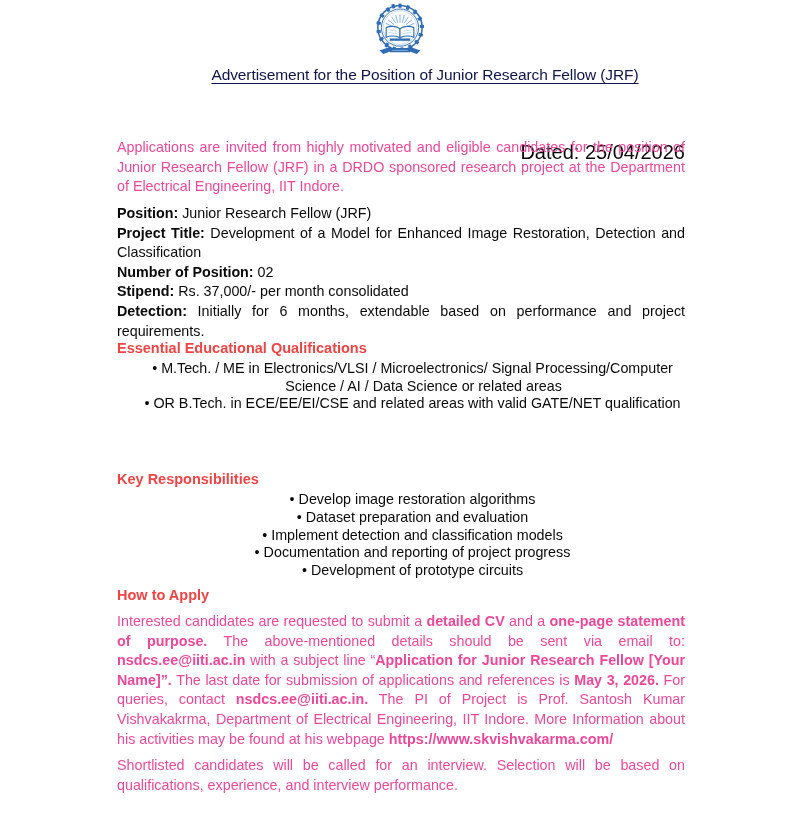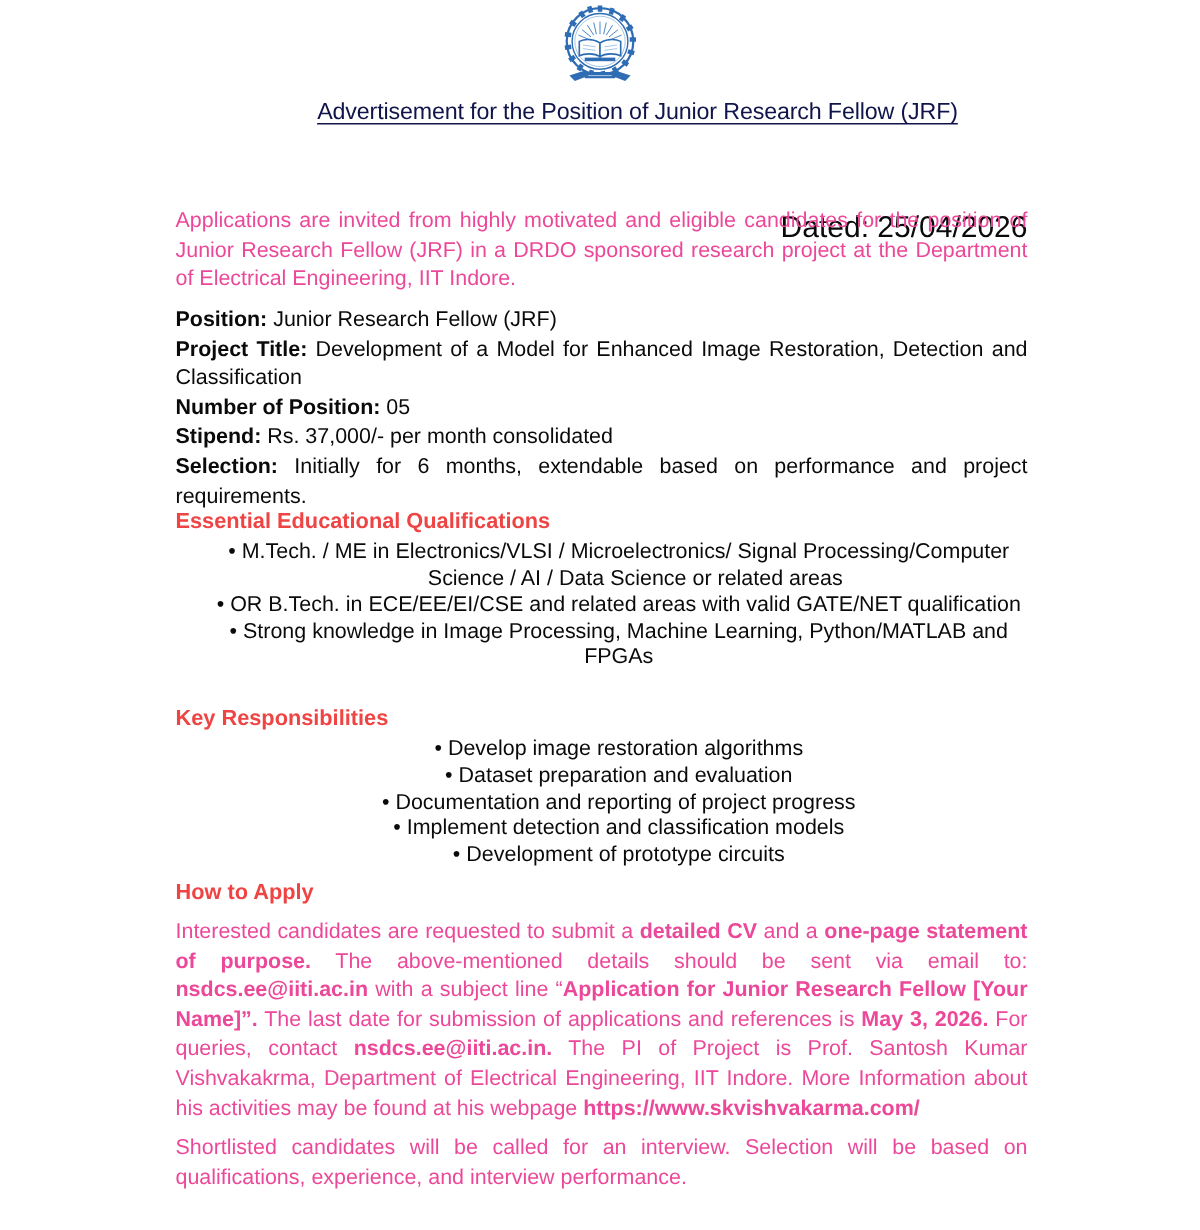--- a/index.html
+++ b/index.html
@@ -226,41 +226,40 @@
 
   <div class="dated">Dated: 25/04/2026</div>
 
   <div class="intro">
     <p class="para">Applications are invited from highly motivated and eligible candidates for the position of Junior Research Fellow (JRF) in a DRDO sponsored research project at the Department of Electrical Engineering, IIT Indore.</p>
   </div>
 
   <div class="fields">
     <p class="field-line nojust"><b>Position:</b><span> Junior Research Fellow (JRF)</span></p>
     <p class="field-line"><b>Project Title:</b><span> Development of a Model for Enhanced Image Restoration, Detection and Classification</span></p>
-    <p class="field-line nojust"><b>Number of Position:</b><span> 05</span></p>
+    <p class="field-line nojust"><b>Number of Position:</b><span> 02</span></p>
     <p class="field-line nojust"><b>Stipend:</b><span> Rs. 37,000/- per month consolidated</span></p>
-    <p class="field-line"><b>Selection:</b><span> Initially for 6 months, extendable based on performance and project requirements.</span></p>
+    <p class="field-line"><b>Detection:</b><span> Initially for 6 months, extendable based on performance and project requirements.</span></p>
   </div>
 
   <div class="sec-qual">
     <p class="section-head">Essential Educational Qualifications</p>
     <ul class="bullets">
       <li><span class="bdot">•</span> <span>M.Tech. / ME in Electronics/VLSI / Microelectronics/ Signal Processing/Computer Science / AI / Data Science or related areas</span></li>
       <li><span class="bdot">•</span> <span>OR B.Tech. in ECE/EE/EI/CSE and related areas with valid GATE/NET qualification</span></li>
-      <li class="flush"><span class="bdot">•</span> <span>Strong knowledge in Image Processing, Machine Learning, Python/MATLAB and FPGAs</span></li>
     </ul>
   </div>
 
   <div class="sec-resp">
     <p class="section-head">Key Responsibilities</p>
     <ul class="bullets tight">
       <li><span class="bdot">•</span> <span>Develop image restoration algorithms</span></li>
       <li><span class="bdot">•</span> <span>Dataset preparation and evaluation</span></li>
+      <li><span class="bdot">•</span> <span>Implement detection and classification models</span></li>
       <li><span class="bdot">•</span> <span>Documentation and reporting of project progress</span></li>
-      <li><span class="bdot">•</span> <span>Implement detection and classification models</span></li>
       <li><span class="bdot">•</span> <span>Development of prototype circuits</span></li>
     </ul>
   </div>
 
   <div class="sec-apply">
     <p class="section-head">How to Apply</p>
     <p class="para apply-body"><span>Interested candidates are requested to submit a </span><b>detailed CV</b><span> and a </span><b>one-page statement of purpose.</b><span> The above-mentioned details should be sent via email to: </span><b>nsdcs.ee@iiti.ac.in</b><span> with a subject line “</span><b>Application  for Junior Research Fellow [Your Name]”.</b><span> The last date for submission of applications and references is </span><b>May 3, 2026.</b><span> For queries, contact </span><b>nsdcs.ee@iiti.ac.in.</b><span> The PI of Project is Prof. Santosh Kumar Vishvakakrma, Department of Electrical Engineering, IIT Indore. More Information about his activities may be found at his webpage </span><b>https://www.skvishvakarma.com/</b></p>
   </div>
 
   <div class="sec-note">

